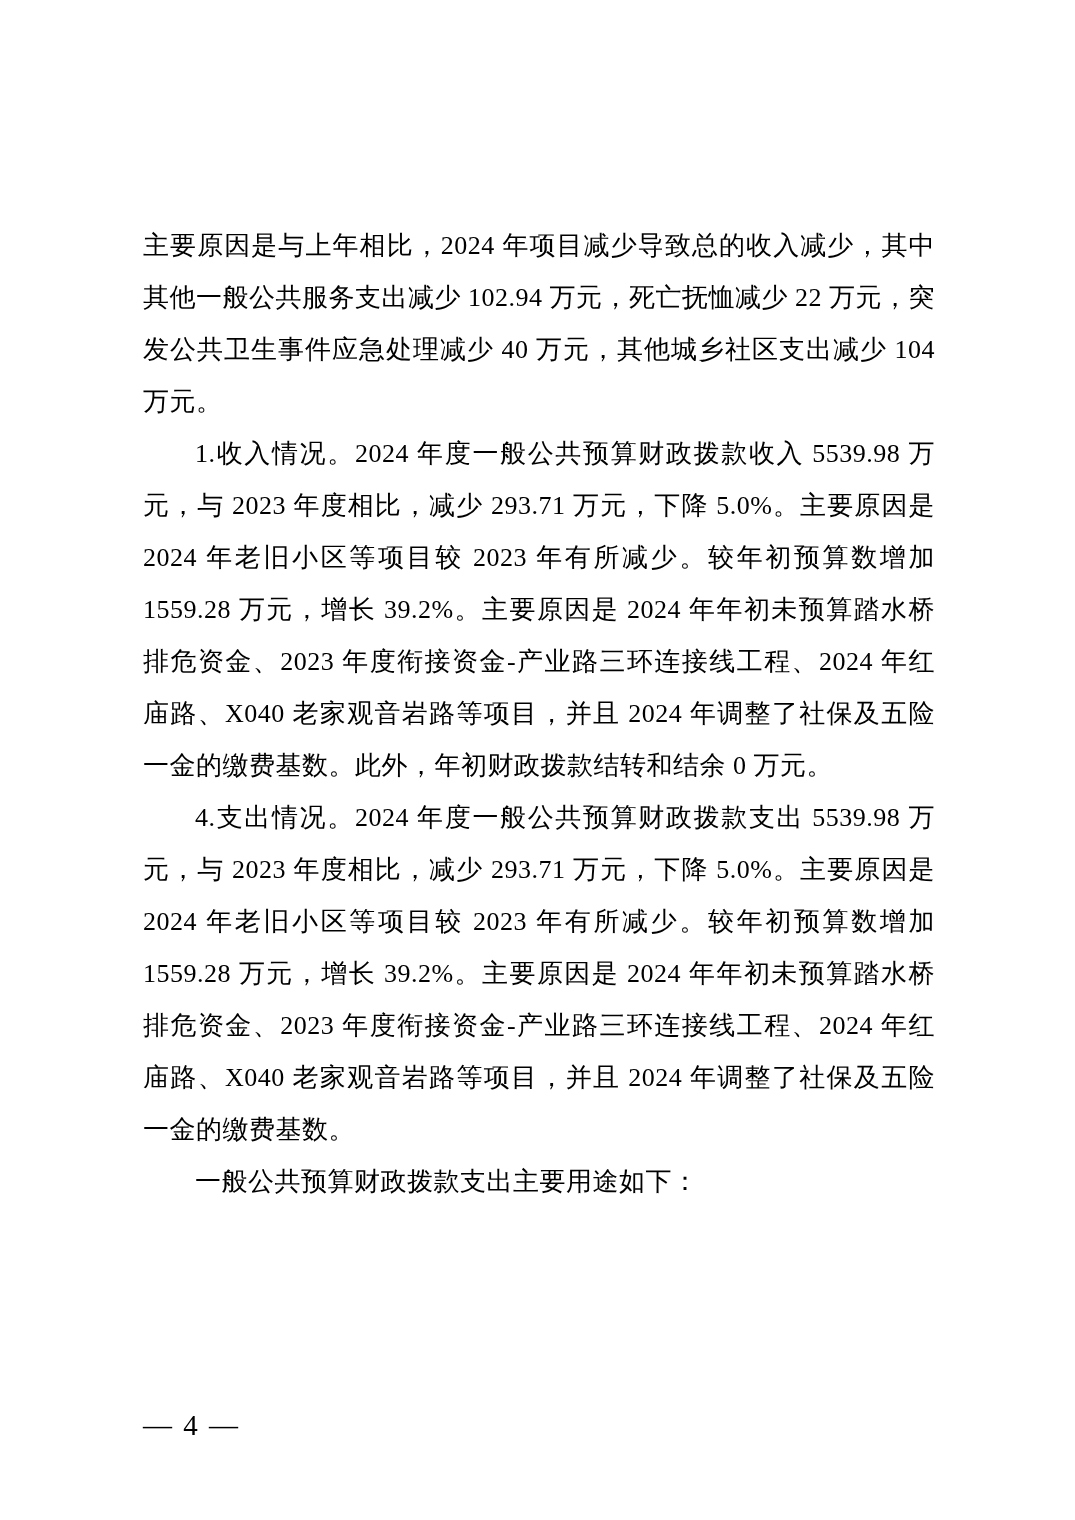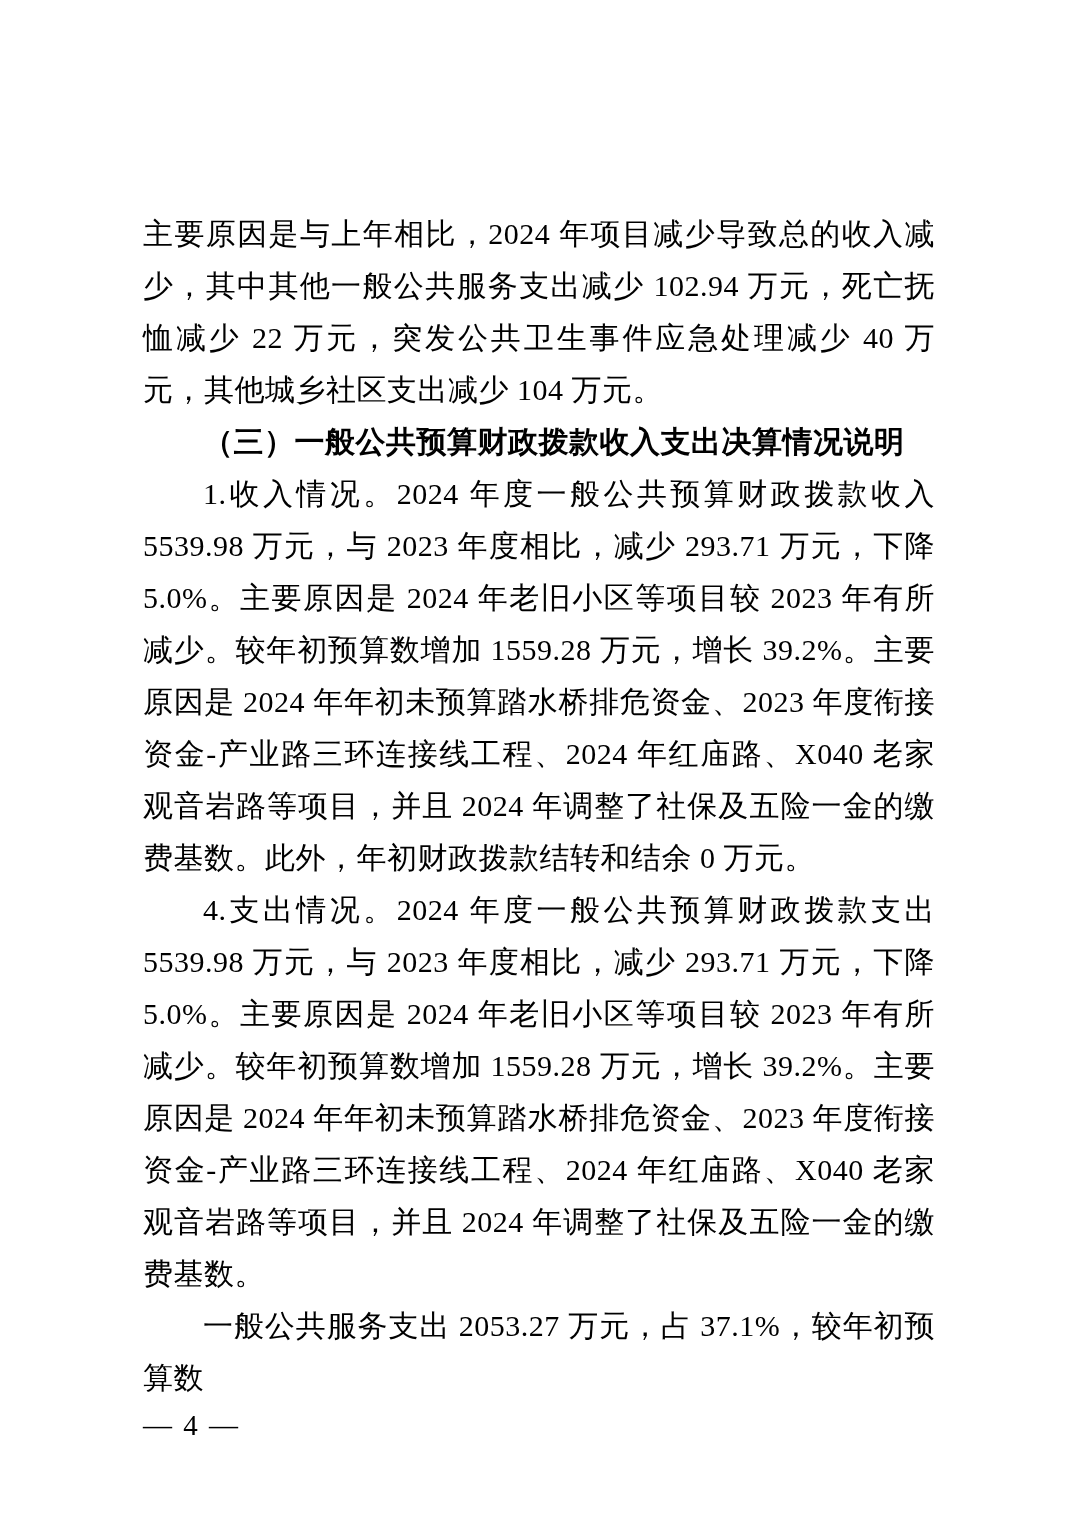--- a/index.html
+++ b/index.html
@@ -12,23 +12,23 @@
     width: 1075px;
     height: 1520px;
     background: #ffffff;
     overflow: hidden;
     font-family: "Liberation Serif", serif;
     color: #000000;
   }
   .content {
     position: absolute;
     left: 143px;
-    top: 208px;
+    top: 220px;
     width: 792px;
-    font-size: 30px;
+    font-size: 26px;
     line-height: 52px;
     text-align: justify;
     text-justify: inter-ideograph;
     letter-spacing: 0.5px;
   }
   .content p {
     margin: 0;
     padding: 0;
   }
   .indent {
@@ -53,26 +53,25 @@
 </style>
 </head>
 <body>
 
 <div class="page">
 
   <div class="content">
 
     <p class="para">主要原因是与上年相比，2024 年项目减少导致总的收入减少，其中其他一般公共服务支出减少 102.94 万元，死亡抚恤减少 22 万元，突发公共卫生事件应急处理减少 40 万元，其他城乡社区支出减少 104 万元。</p>
 
-    <p class="indent heading">（三）一般公共预算财政拨款收入支出决算情况说明</p>
 
     <p class="indent"><span class="lead">1.收入情况。</span><span>2024 年度一般公共预算财政拨款收入 5539.98 万元，与 2023 年度相比，减少 293.71 万元，下降 5.0%。主要原因是 2024 年老旧小区等项目较 2023 年有所减少。较年初预算数增加 1559.28 万元，增长 39.2%。主要原因是 2024 年年初未预算踏水桥排危资金、2023 年度衔接资金-产业路三环连接线工程、2024 年红庙路、X040 老家观音岩路等项目，并且 2024 年调整了社保及五险一金的缴费基数。此外，年初财政拨款结转和结余 0 万元。</span></p>
 
     <p class="indent"><span class="lead">4.支出情况。</span><span>2024 年度一般公共预算财政拨款支出 5539.98 万元，与 2023 年度相比，减少 293.71 万元，下降 5.0%。主要原因是 2024 年老旧小区等项目较 2023 年有所减少。较年初预算数增加 1559.28 万元，增长 39.2%。主要原因是 2024 年年初未预算踏水桥排危资金、2023 年度衔接资金-产业路三环连接线工程、2024 年红庙路、X040 老家观音岩路等项目，并且 2024 年调整了社保及五险一金的缴费基数。</span></p>
 
+    <p class="indent">一般公共预算财政拨款支出主要用途如下：</p>
 
-    <p class="indent">一般公共服务支出 2053.27 万元，占 37.1%，较年初预算数</p>
 
   </div>
 
   <div class="footer">— 4 —</div>
 
 </div>
 
 </body></html>

